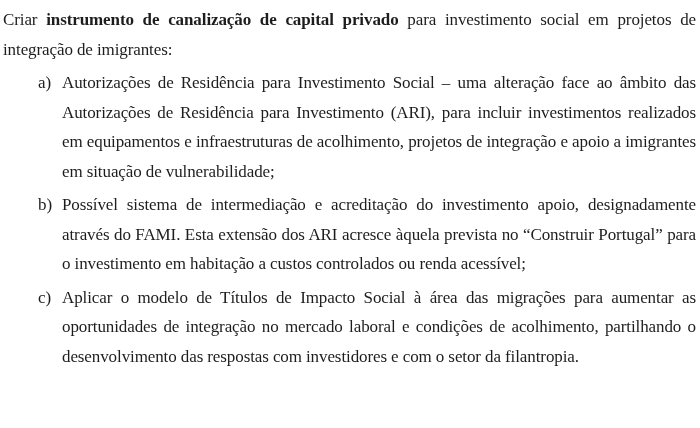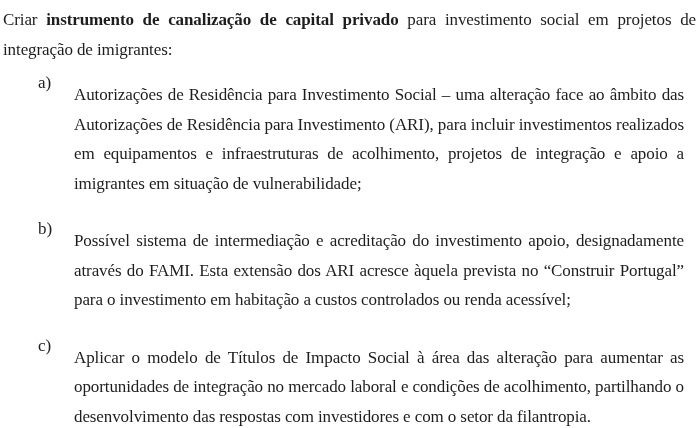--- a/index.html
+++ b/index.html
@@ -35,21 +35,21 @@
     display: flex;
     margin: 0 0 4px 0;
   }
   .item-label {
     flex: 0 0 24px;
     margin-left: 35px;
     text-align: left;
   }
   .item-text {
     flex: 1;
-    margin: 12px;
+    margin: 0;
     text-align: justify;
   }
 </style>
 </head>
 <body>
 
 <div class="page">
 
   <p class="intro"><span>Criar </span><span class="bold">instrumento de canalização de capital privado</span><span> para investimento social em projetos de integração de imigrantes:</span></p>
 
@@ -60,18 +60,18 @@
       <p class="item-text">Autorizações de Residência para Investimento Social – uma alteração face ao âmbito das Autorizações de Residência para Investimento (ARI), para incluir investimentos realizados em equipamentos e infraestruturas de acolhimento, projetos de integração e apoio a imigrantes em situação de vulnerabilidade;</p>
     </div>
 
     <div class="list-item">
       <span class="item-label">b)</span>
       <p class="item-text">Possível sistema de intermediação e acreditação do investimento apoio, designadamente através do FAMI. Esta extensão dos ARI acresce àquela prevista no “Construir Portugal” para o investimento em habitação a custos controlados ou renda acessível;</p>
     </div>
 
     <div class="list-item">
       <span class="item-label">c)</span>
-      <p class="item-text">Aplicar o modelo de Títulos de Impacto Social à área das alteração para aumentar as oportunidades de integração no mercado laboral e condições de acolhimento, partilhando o desenvolvimento das respostas com investidores e com o setor da filantropia.</p>
+      <p class="item-text">Aplicar o modelo de Títulos de Impacto Social à área das migrações para aumentar as oportunidades de integração no mercado laboral e condições de acolhimento, partilhando o desenvolvimento das respostas com investidores e com o setor da filantropia.</p>
     </div>
 
   </div>
 
 </div>
 
 </body></html>

